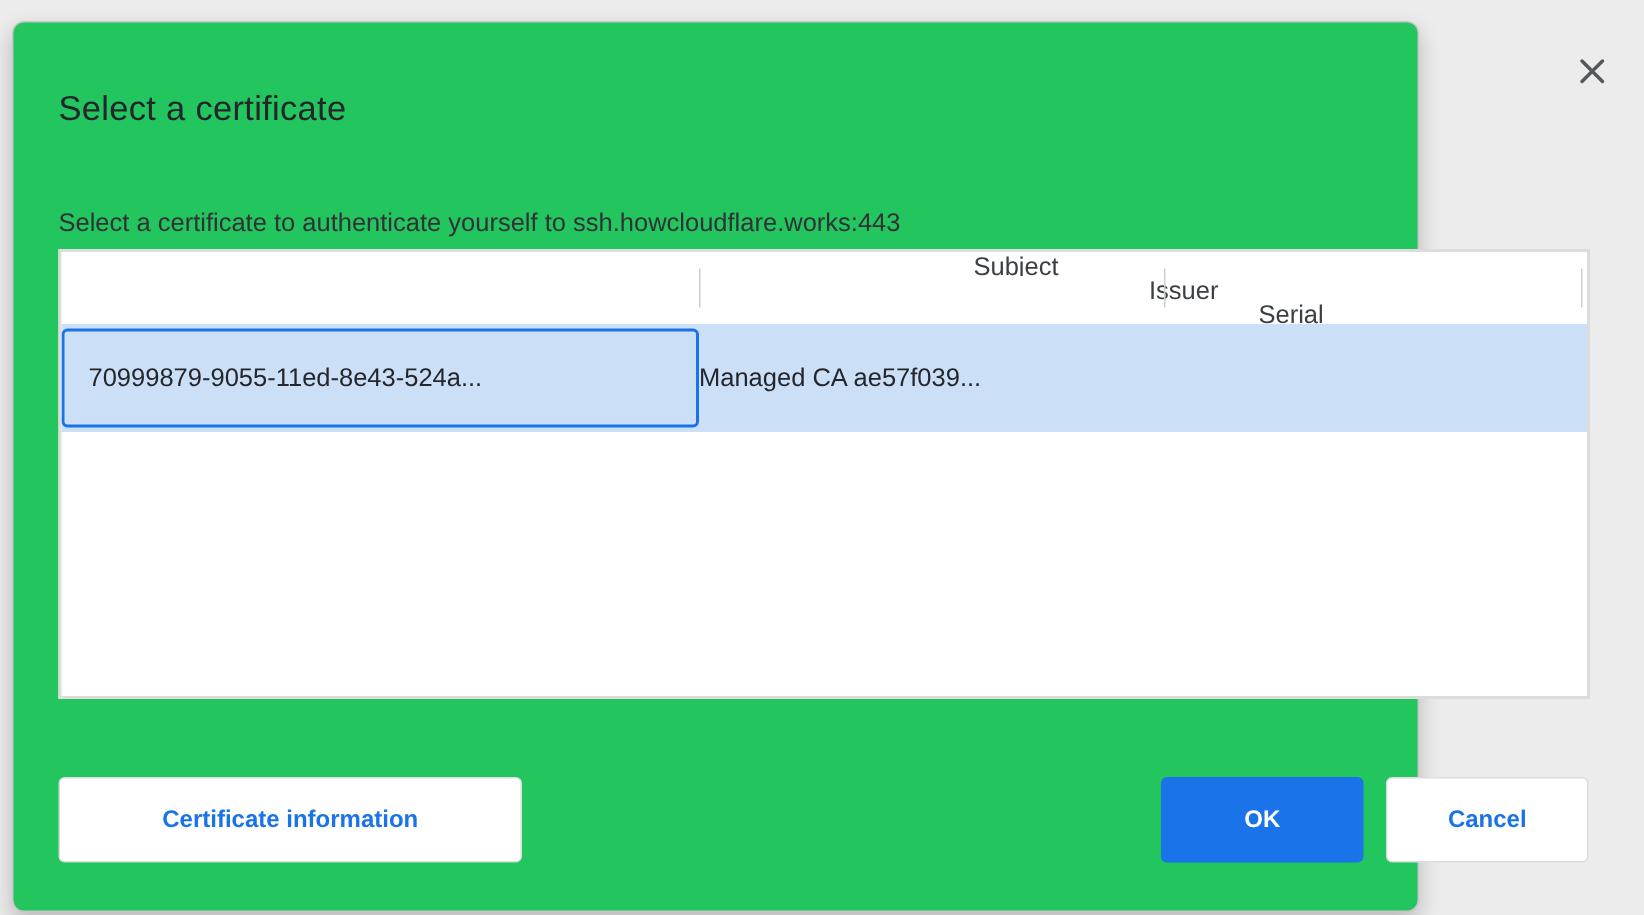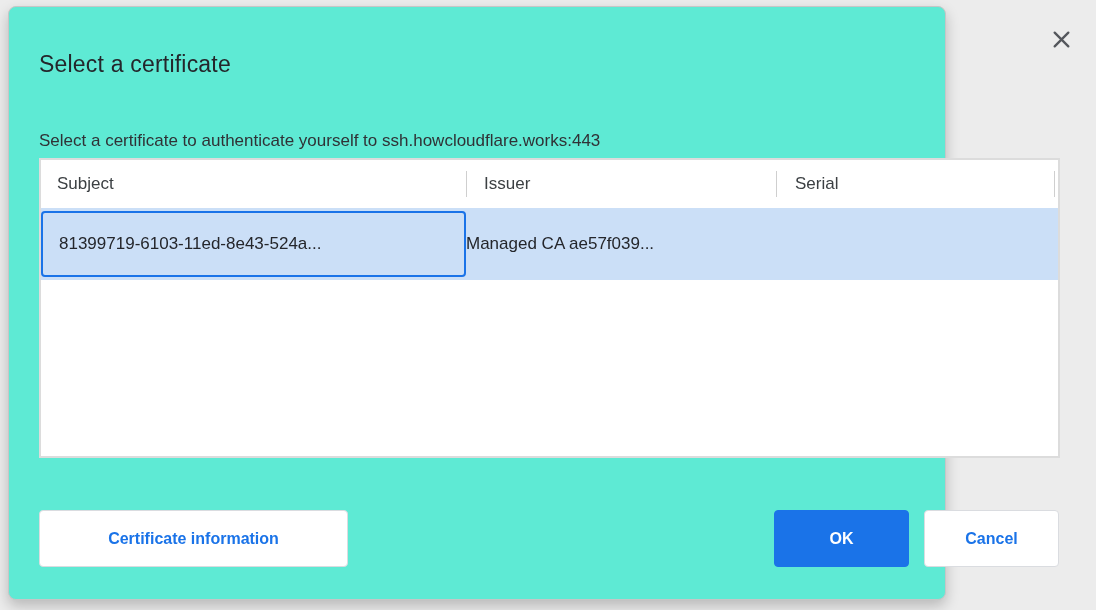--- a/index.html
+++ b/index.html
@@ -5,23 +5,23 @@
   * { margin: 0; padding: 0; box-sizing: border-box; }
   html, body {
     width: 1096px; height: 610px;
     font-family: "Liberation Sans", sans-serif;
     background: #ececec;
     overflow: hidden;
   }
   .stage { position: relative; width: 1096px; height: 610px; }
 
   .dialog {
-    position: absolute; left: 8px; top: 6px;
+    position: absolute; left: 8px; top: 14px;
     width: 938px; height: 594px;
-    background: #5eead4;
+    background: #22c55e;
     border: 1px solid #c6c6c6;
     border-radius: 8px;
     box-shadow: 0 6px 14px rgba(0,0,0,0.22);
   }
 
   .close-btn {
     position: absolute; left: 1036px; top: 16px;
     width: 32px; height: 32px;
     display: flex; align-items: center; justify-content: center;
     cursor: pointer; background: transparent; border: none;
@@ -40,23 +40,24 @@
   .cert-table {
     position: absolute; left: 30px; top: 151px;
     width: 1021px; height: 300px;
     border: 2px solid #dcdcdc;
     background: #ffffff;
     overflow: hidden;
   }
   .thead {
     position: relative;
     height: 48px;
-    display: flex; align-items: center;
+    display: flex; align-items: flex-end;
     font-size: 17px; color: #3c4043;
     background: #ffffff;
+    flex-direction: column;
   }
   .th { overflow: hidden; white-space: nowrap; }
   .th-subject { width: 425px; padding-left: 16px; }
   .th-issuer  { width: 310px; padding-left: 18px; }
   .th-serial  { width: 238px; padding-left: 19px; }
   .col-divider {
     position: absolute; top: 11px;
     width: 1px; height: 26px;
     background: #cfcfcf;
   }
@@ -128,21 +129,21 @@
         <div class="th th-subject">Subject</div>
         <div class="th th-issuer">Issuer</div>
         <div class="th th-serial">Serial</div>
         <div class="col-divider divider-1"></div>
         <div class="col-divider divider-2"></div>
         <div class="col-divider divider-3"></div>
       </div>
 
       <div class="trow">
         <div class="focus-ring"></div>
-        <div class="td td-subject">81399719-6103-11ed-8e43-524a...</div>
+        <div class="td td-subject">70999879-9055-11ed-8e43-524a...</div>
         <div class="td td-issuer">Managed CA ae57f039...</div>
       </div>
     </div>
 
     <button class="btn btn-outline btn-certinfo">Certificate information</button>
     <button class="btn btn-primary btn-ok">OK</button>
     <button class="btn btn-outline btn-cancel">Cancel</button>
 
   </div>
 </div>

